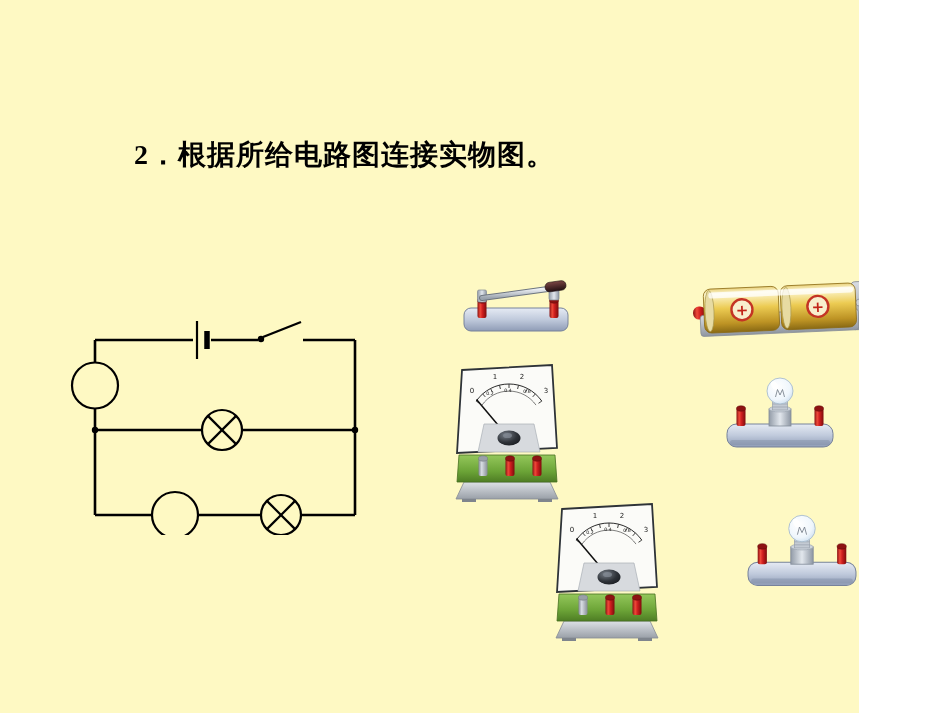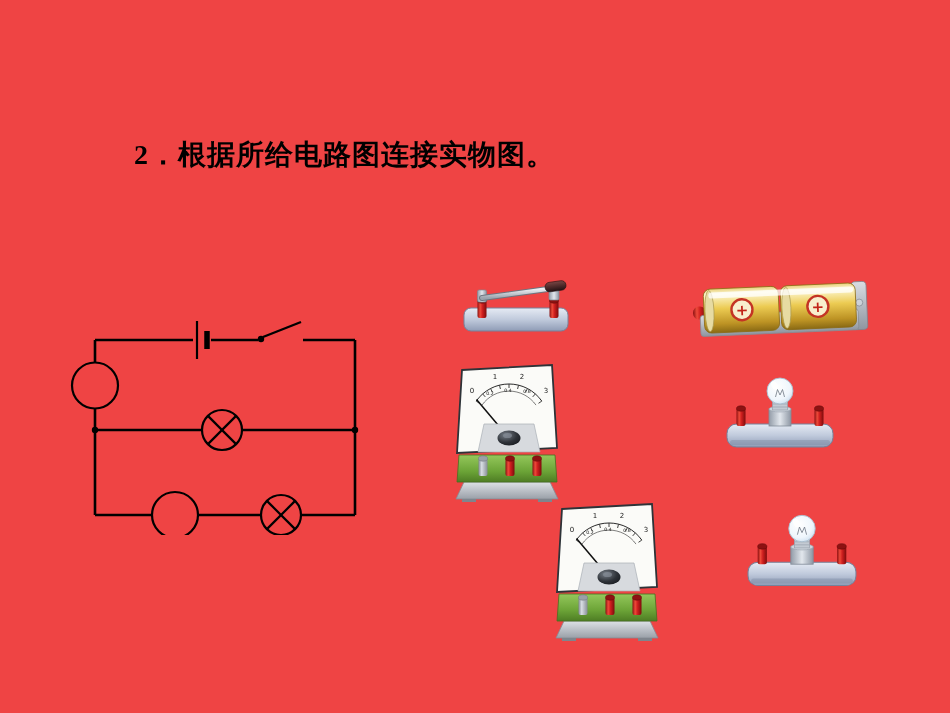--- a/index.html
+++ b/index.html
@@ -1,16 +1,16 @@
 <!DOCTYPE html>
 <html><head>
 <meta charset="utf-8">
 <style>
   html,body{margin:0;padding:0;background:#ffffff;}
-  .slide{position:relative;width:950px;height:713px;background:#ef4444;overflow:hidden;font-family:"Liberation Sans",sans-serif;}
+  .slide{position:relative;width:859px;height:713px;background:#fef9c3;overflow:hidden;font-family:"Liberation Sans",sans-serif;}
   .title{position:absolute;left:134px;top:136px;font-family:"Liberation Serif","DejaVu Serif",serif;font-size:28px;font-weight:bold;color:#000;white-space:nowrap;letter-spacing:1px;}
   .abs{position:absolute;}
   svg text{font-family:"DejaVu Sans","Liberation Sans",sans-serif;}
   .tick-major{font-size:7px;fill:#1a1a1a;text-anchor:middle;}
   .tick-minor{font-size:4.6px;fill:#1a1a1a;text-anchor:middle;}
   .plus-text{font-size:15px;font-weight:bold;fill:#c22418;text-anchor:middle;}
 </style>
 </head>
 <body>
 

